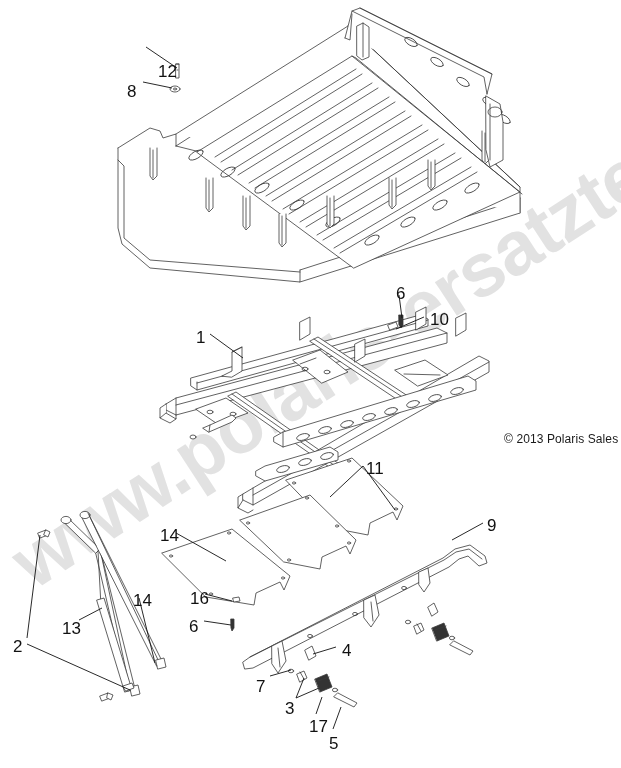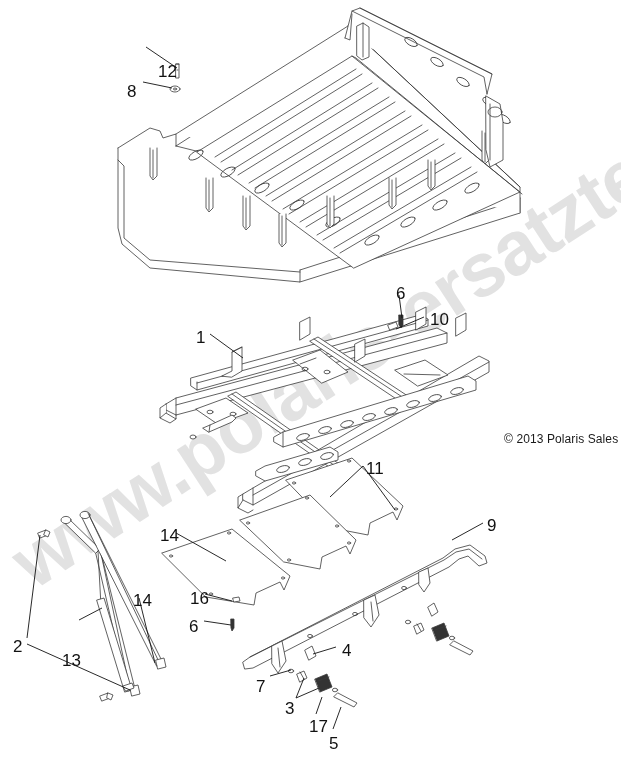--- a/index.html
+++ b/index.html
@@ -322,21 +322,21 @@
       <div class="lbl" style="left: 127px; top: 83px;">8</div>
       <div class="lbl" style="left: 396px; top: 285px;">6</div>
       <div class="lbl" style="left: 430px; top: 311px;">10</div>
       <div class="lbl" style="left: 196px; top: 329px;">1</div>
       <div class="lbl" style="left: 366px; top: 460px;">11</div>
       <div class="lbl" style="left: 160px; top: 527px;">14</div>
       <div class="lbl" style="left: 487px; top: 517px;">9</div>
       <div class="lbl" style="left: 190px; top: 590px;">16</div>
       <div class="lbl" style="left: 189px; top: 618px;">6</div>
       <div class="lbl" style="left: 133px; top: 592px; text-align: right;">14</div>
-      <div class="lbl" style="left: 62px; top: 652px;">13</div>
+      <div class="lbl" style="left: 62px; top: 620px;">13</div>
       <div class="lbl" style="left: 13px; top: 638px;">2</div>
       <div class="lbl" style="left: 342px; top: 642px;">4</div>
       <div class="lbl" style="left: 256px; top: 678px;">7</div>
       <div class="lbl" style="left: 285px; top: 700px;">3</div>
       <div class="lbl" style="left: 309px; top: 718px;">17</div>
       <div class="lbl" style="left: 329px; top: 735px;">5</div>
     </div>
 
   <div class="copyright" style="left:470px;top:432px;">© 2013 Polaris Sales Inc.</div>
 

